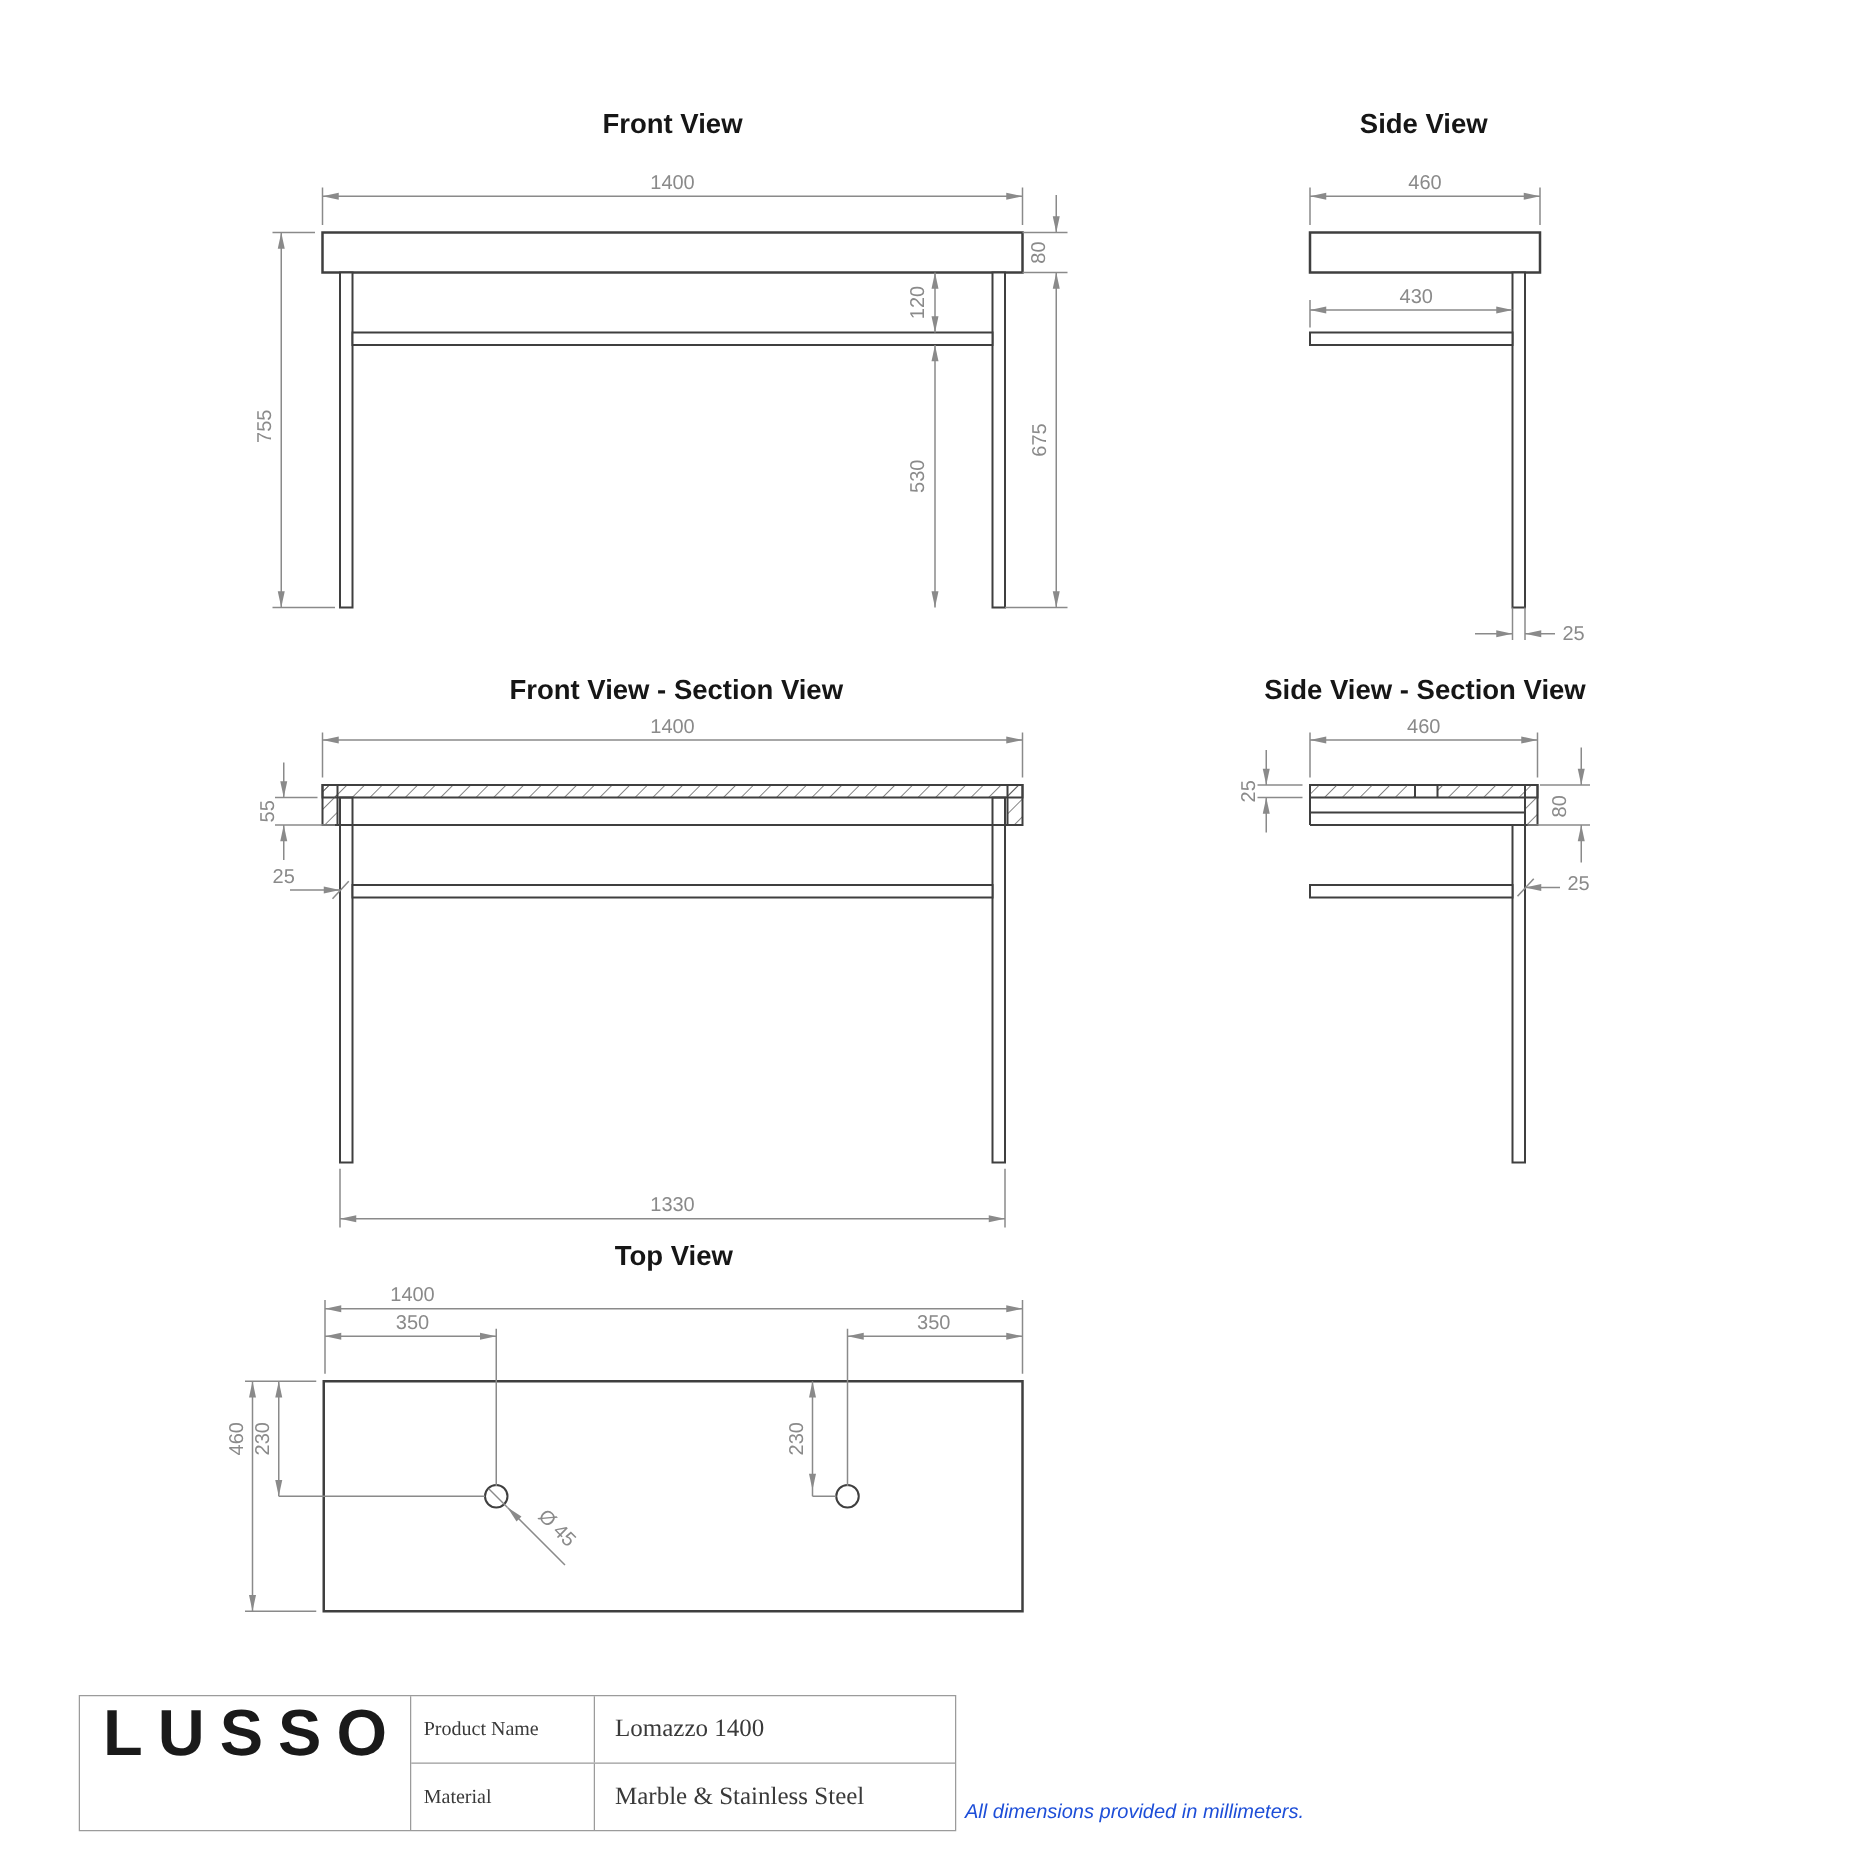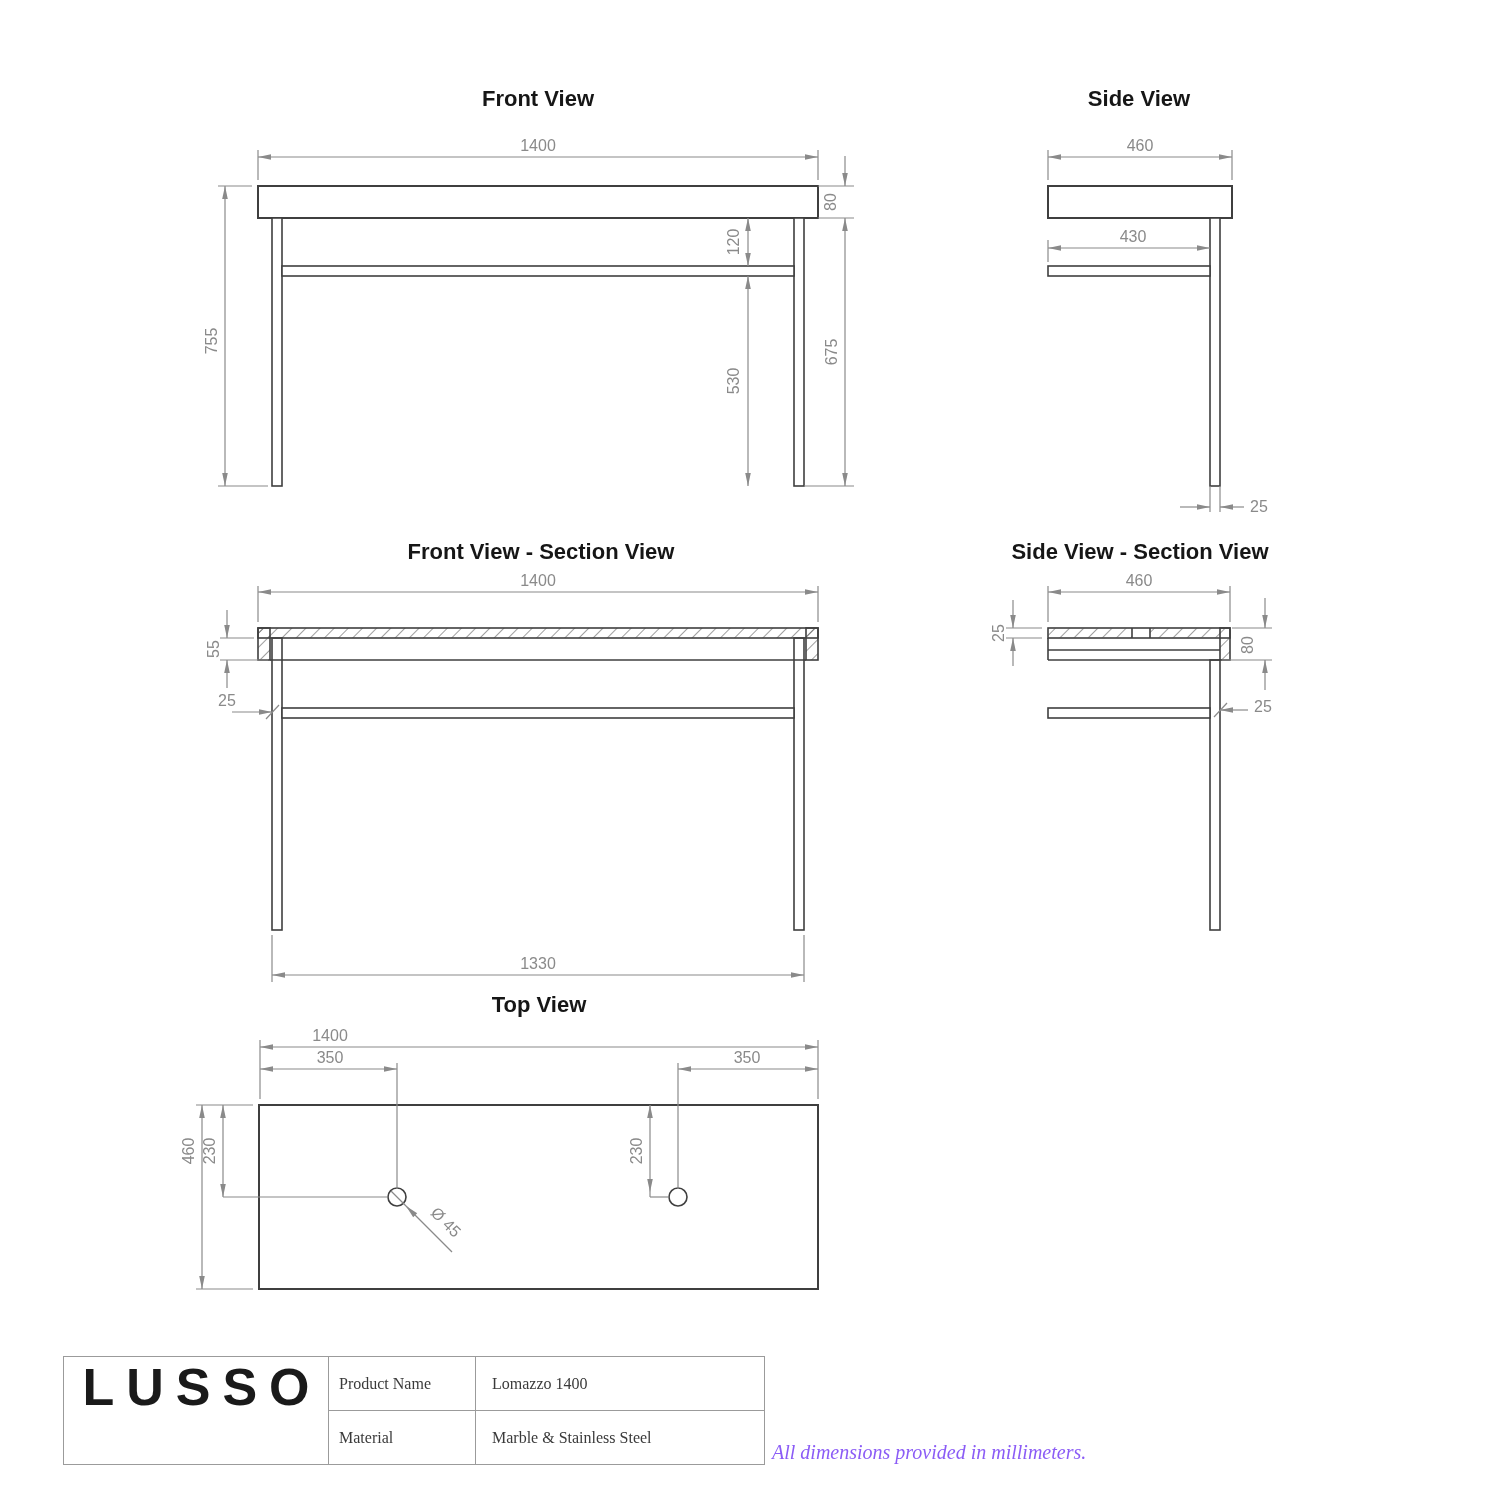--- a/index.html
+++ b/index.html
@@ -19,22 +19,22 @@
   .logo-cell{width:265px;border-right:1px solid #9b9b9b;display:flex;align-items:flex-start;
       justify-content:center;box-sizing:border-box;}
   .logo-cell span{font-size:52px;font-weight:700;letter-spacing:12px;color:#1a1a1a;
       margin-right:-12px;}
   .info{flex:1;display:flex;flex-direction:column;font-family:Liberation Serif, serif;}
   .tb-row{flex:1;display:flex;border-bottom:1px solid #9b9b9b;box-sizing:border-box;}
   .tb-row:last-child{border-bottom:none;}
   .tb-label{width:147px;border-right:1px solid #9b9b9b;display:flex;align-items:center;
       padding-left:10px;box-sizing:border-box;font-size:16px;color:#3a3a3a;}
   .tb-value{flex:1;display:flex;align-items:center;padding-left:16px;box-sizing:border-box;
-      font-size:16px;color:#3a3a3a;}
-  .note{position:absolute;left:772px;top:1441px;font-size:20px;font-style:italic;color:#8b5cf6;font-family:Liberation Serif, serif;}
+      font-size:20px;color:#3a3a3a;}
+  .note{position:absolute;left:772px;top:1441px;font-size:16px;font-style:italic;color:#1d4ed8;}
 </style>
 </head>
 <body>
 
 <div id="page">
 
 <svg width="1500" height="1500" viewBox="0 0 1500 1500">
   <defs>
     <pattern id="hatch" patternUnits="userSpaceOnUse" width="10" height="10" patternTransform="rotate(45)">
       <line x1="0" y1="0" x2="0" y2="10" stroke="#4f4f4f" stroke-width="1.1"></line>

